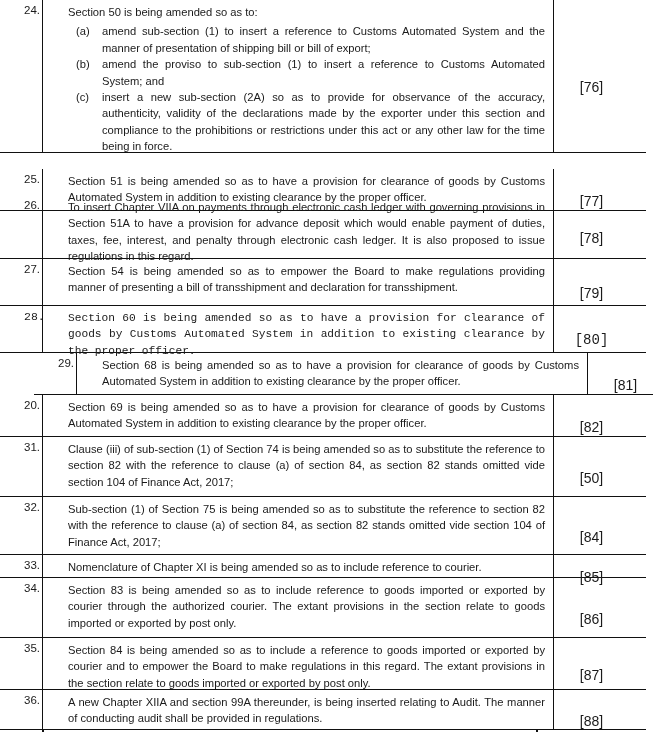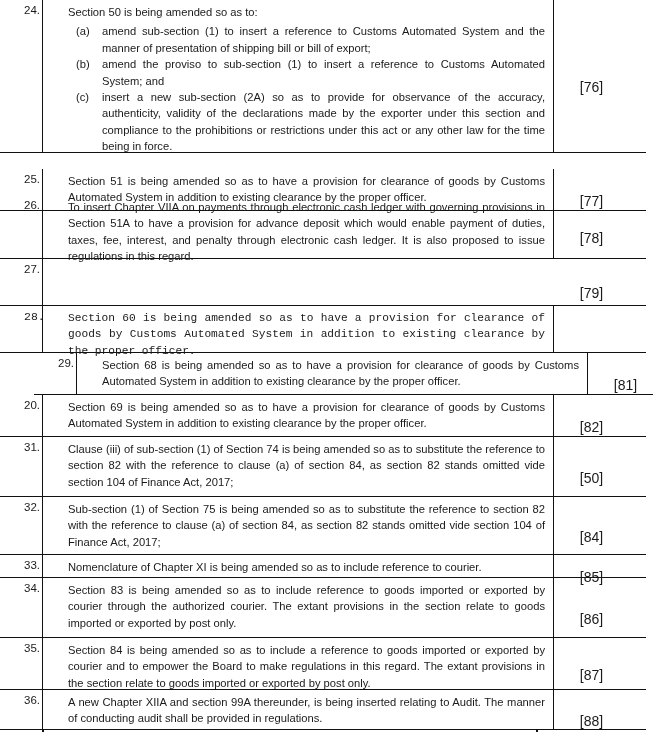--- a/index.html
+++ b/index.html
@@ -112,26 +112,28 @@
   </div>
 
   <div class="row" style="top:195px; height:64px;">
     <div class="num">26.</div>
     <div class="desc">To insert Chapter VIIA on payments through electronic cash ledger with governing provisions in Section 51A to have a  provision for advance deposit which would enable payment of duties, taxes, fee, interest, and penalty through electronic cash ledger.  It is also proposed to issue regulations in this regard.</div>
     <div class="ref">[78]</div>
   </div>
 
   <div class="row" style="top:259px; height:47px;">
     <div class="num">27.</div>
+    <div class="desc">Section 54 is being amended so as to empower the Board to make regulations providing manner of presenting a bill of transshipment and declaration for transshipment.</div>
     <div class="ref">[79]</div>
   </div>
 
   <div class="row" style="top:306px; height:47px;font-family:Liberation Mono, monospace;">
     <div class="num">28.</div>
     <div class="desc">Section 60 is being amended so as to have a provision for clearance of goods by Customs Automated System in addition to existing clearance by the proper officer.</div>
+    <div class="ref">[80]</div>
   </div>
 
   <div class="row" style="top:353px; height:42px;margin-left:34px;">
     <div class="num">29.</div>
     <div class="desc">Section 68 is being amended so as to have a provision for clearance of goods by Customs Automated System in addition to existing clearance by the proper officer.</div>
     <div class="ref">[81]</div>
   </div>
 
   <div class="row" style="top:395px; height:42px;">
     <div class="num">20.</div>

